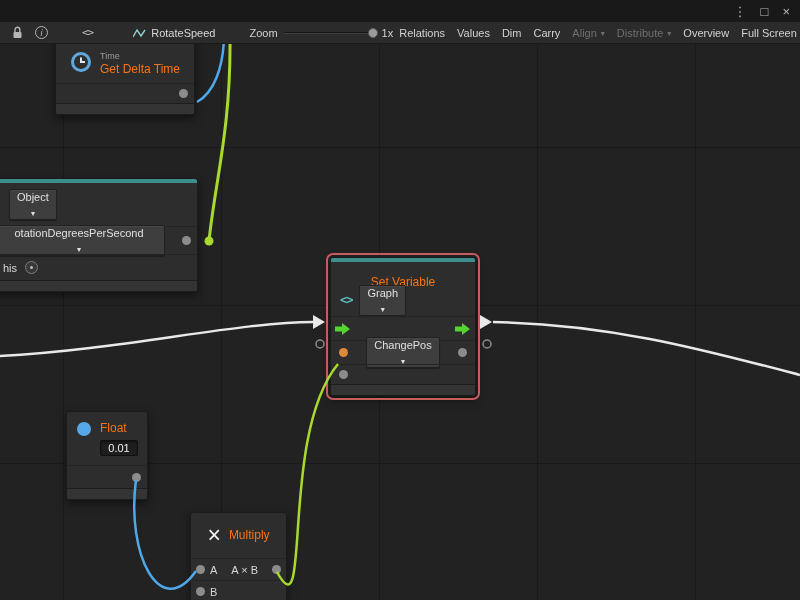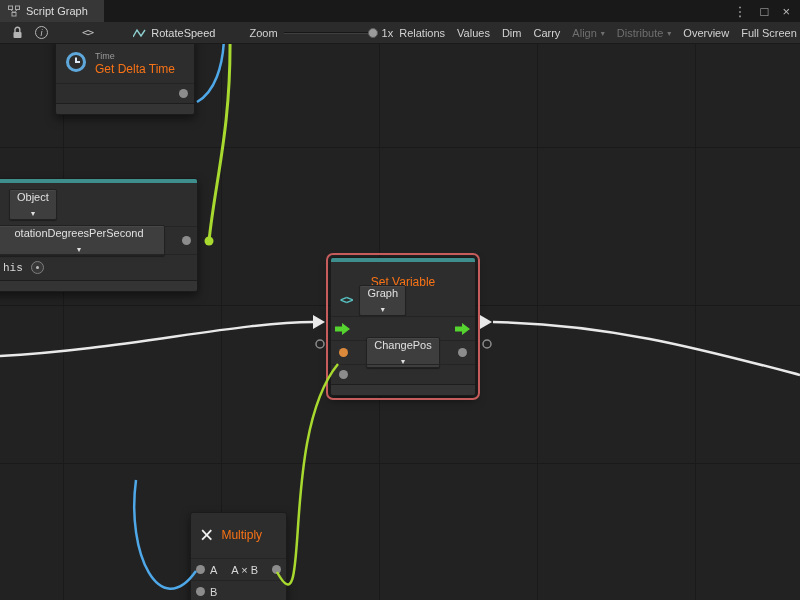--- a/index.html
+++ b/index.html
@@ -31,21 +31,21 @@
   .canvas { position:absolute; top:44px; left:0; width:800px; height:556px; background:#222222; overflow:hidden;
     background-image: linear-gradient(#1a1a1a 1px, transparent 1px), linear-gradient(90deg, #1a1a1a 1px, transparent 1px);
     background-size:158px 158px; background-position:63px 103px; }
   .wires { position:absolute; top:0; left:0; width:800px; height:556px; z-index:3; pointer-events:none; }
   .wires * { pointer-events:auto; }
 
   
   .node { position:absolute; z-index:2; background:#2d2d2d; border:1px solid #1b1b1b; border-radius:3px; box-shadow:0 4px 10px rgba(0,0,0,.5); color:#e3e3e3; font-size:12px; }
   .node.selected { outline:2px solid #C75C5C; outline-offset:2px; }
   .stripe { height:4px; background:#3E8E8E; border-radius:2px 2px 0 0; }
-  .hdr { padding:6px 9px; }
+  .hdr { padding:6px 9px;justify-content:center; }
   .prow { position:relative; display:flex; align-items:center; border-top:1px solid #242424; }
   .nfoot { height:11px; background:#343434; border-top:1px solid #1d1d1d; border-radius:0 0 2px 2px; }
   .pdot { width:9px; height:9px; border-radius:50%; background:#8C8C8C; flex:none; }
   .pdot.orange { background:#DB8A3C; }
   .dd { display:inline-flex; align-items:center; gap:6px; background:#3E3E3E; border:1px solid #212121; border-radius:2px; padding:1px 7px 2px 7px; font-size:11px; color:#e0e0e0; box-shadow:0 1px 1px rgba(0,0,0,.35), inset 0 1px 0 rgba(255,255,255,.05); white-space:nowrap;flex-direction:column; }
   .cat { font-size:9px; color:#9a9a9a; line-height:1.2; }
   .ntitle { font-size:12px; color:#f97316; line-height:1.25; white-space:nowrap; }
   .vfield { background:#1e1e1e; border:1px solid #101010; border-radius:2px; padding:1px 4px; font-size:11px; color:#eeeeee; min-width:38px; text-align:center; box-shadow:inset 0 1px 2px rgba(0,0,0,.5); }
   .tealglyph { font-family:"DejaVu Sans Mono", monospace; color:#59C3C3; font-size:12px; font-weight:bold; letter-spacing:-1px; }
   .flowarrow { position:absolute; top:50%; margin-top:-6px; }
@@ -79,29 +79,20 @@
   #node-multiply .plabel { font-size:11px; color:#d8d8d8; margin-left:5px; }
   #node-multiply .outlabel { font-size:11px; color:#d8d8d8; margin:0 auto; }
   .dot-right { position:absolute; right:6px; top:50%; margin-top:-4.5px; }
 </style>
 </head>
 <body>
 
 <div class="app">
 
   <div class="tabbar">
-    <div class="tab">
-      <svg width="12" height="12" viewBox="0 0 12 12">
-        <rect x="0.5" y="1" width="4" height="3.5" fill="none" stroke="#a8a8a8"></rect>
-        <rect x="7.5" y="1" width="4" height="3.5" fill="none" stroke="#a8a8a8"></rect>
-        <rect x="4" y="7.5" width="4" height="3.5" fill="none" stroke="#a8a8a8"></rect>
-        <path d="M2.5 4.5 L6 7.5 M9.5 4.5 L6 7.5" stroke="#a8a8a8" fill="none"></path>
-      </svg>
-      <span>Script Graph</span>
-    </div>
     <div class="winbtns">
       <span>⋮</span>
       <span>□</span>
       <span>×</span>
     </div>
   </div>
 
   <div class="toolbar">
     <span class="icbtn">
       <svg width="11" height="13" viewBox="0 0 11 13">
@@ -187,21 +178,21 @@
         </span>
       </div>
       <div class="prow row-var">
         <span class="dd">
           <span>otationDegreesPerSecond</span>
           <span class="caret">▾</span>
         </span>
         <span class="pdot dot-right"></span>
       </div>
       <div class="prow row-this">
-        <span style="font-size:11px;color:#d8d8d8;font-family:Liberation Mono, monospace;">his</span>
+        <span style="font-size:11px;color:#d8d8d8;">his</span>
         <span class="picker"></span>
       </div>
       <div class="nfoot"></div>
     </div>
 
     <div class="node selected" id="node-set-variable">
       <div class="stripe"></div>
       <div class="hdr">
         <div class="r1">
           <svg width="16" height="16" viewBox="0 0 16 16">
@@ -234,20 +225,35 @@
           <span class="caret">▾</span>
         </span>
         <span class="pdot right"></span>
       </div>
       <div class="prow row-extra">
         <span class="pdot"></span>
       </div>
       <div class="nfoot"></div>
     </div>
 
+    <div class="node" id="node-float">
+      <div class="hdr">
+        <svg width="16" height="16" viewBox="0 0 16 16">
+          <circle cx="8" cy="8" r="7" fill="#56A8E8"></circle>
+        </svg>
+        <span>
+          <div class="ntitle">Float</div>
+          <div class="vfield" style="margin-top:4px;">0.01</div>
+        </span>
+      </div>
+      <div class="prow">
+        <span class="pdot dot-right"></span>
+      </div>
+      <div class="nfoot"></div>
+    </div>
 
     <div class="node" id="node-multiply">
       <div class="hdr">
         <span class="xsign">×</span>
         <span class="ntitle">Multiply</span>
       </div>
       <div class="prow">
         <span class="pdot"></span>
         <span class="plabel">A</span>
         <span class="outlabel">A × B</span>

